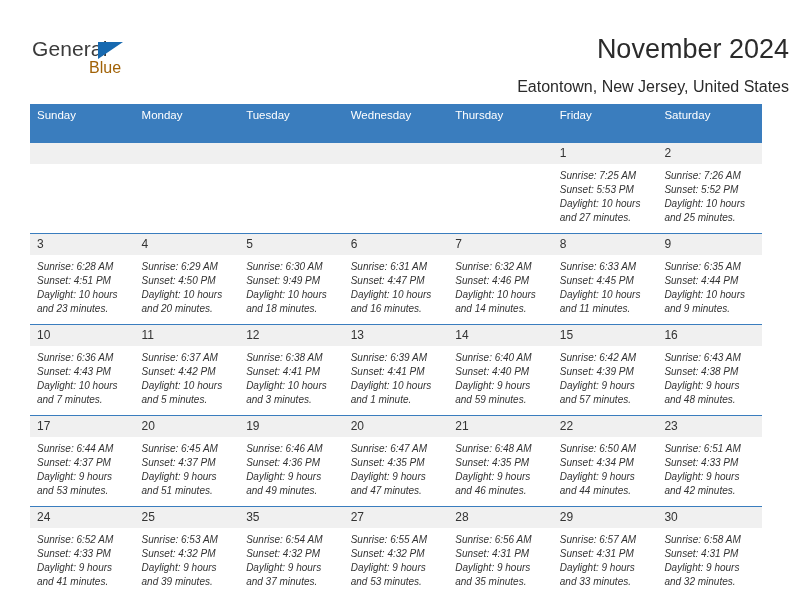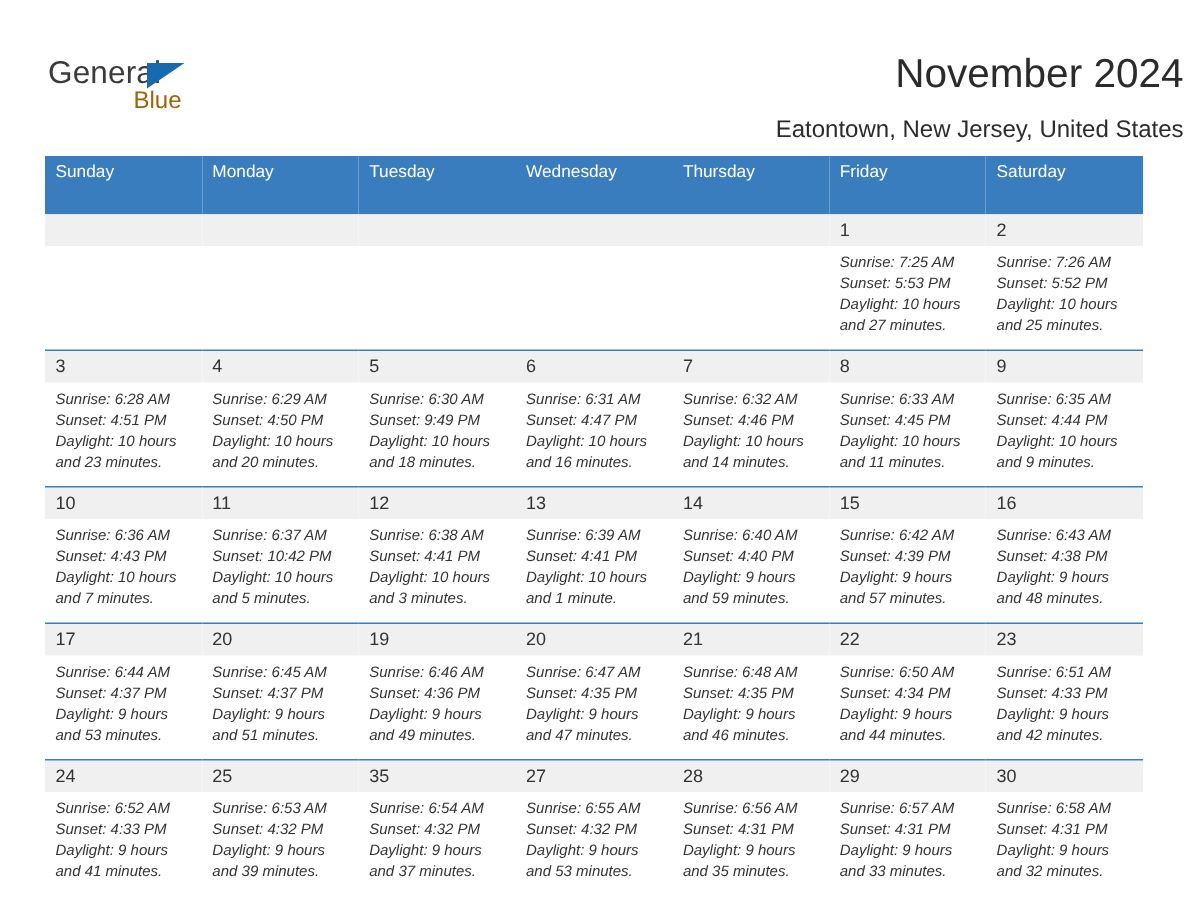--- a/index.html
+++ b/index.html
@@ -272,21 +272,21 @@
               <div>Sunrise: 6:36 AM</div>
               <div>Sunset: 4:43 PM</div>
               <div>Daylight: 10 hours</div>
               <div class="daylight-line2">and 7 minutes.</div>
             </div>
           </td>
           <td>
             <div class="daynum">11</div>
             <div class="cellbody">
               <div>Sunrise: 6:37 AM</div>
-              <div>Sunset: 10:42 PM</div>
+              <div>Sunset: 4:42 PM</div>
               <div>Daylight: 10 hours</div>
               <div class="daylight-line2">and 5 minutes.</div>
             </div>
           </td>
           <td>
             <div class="daynum">12</div>
             <div class="cellbody">
               <div>Sunrise: 6:38 AM</div>
               <div>Sunset: 4:41 PM</div>
               <div>Daylight: 10 hours</div>

